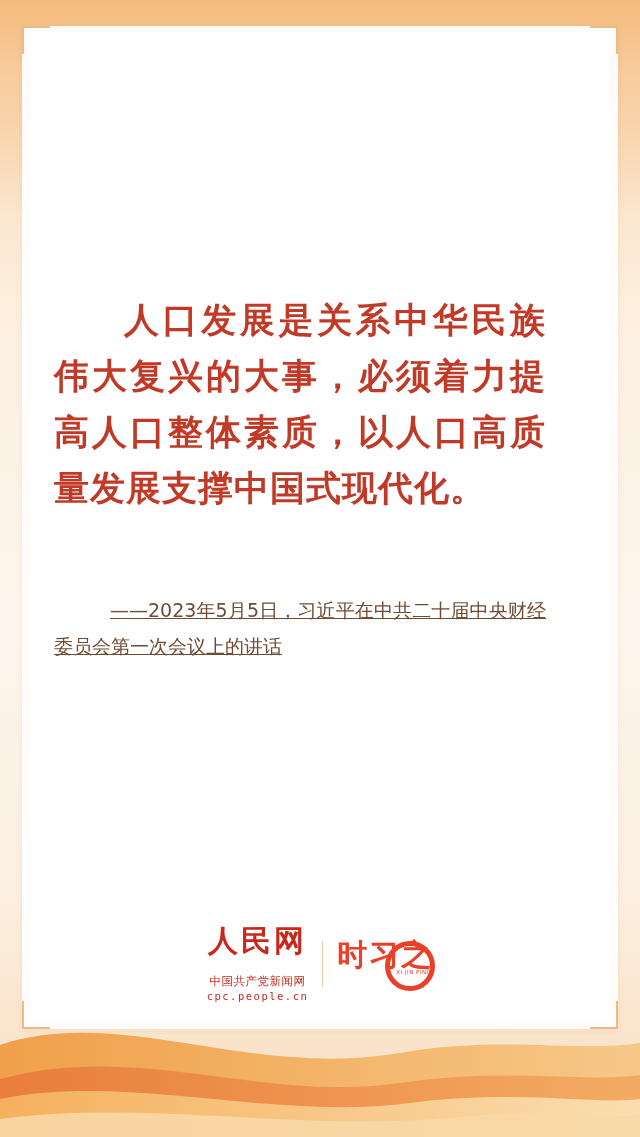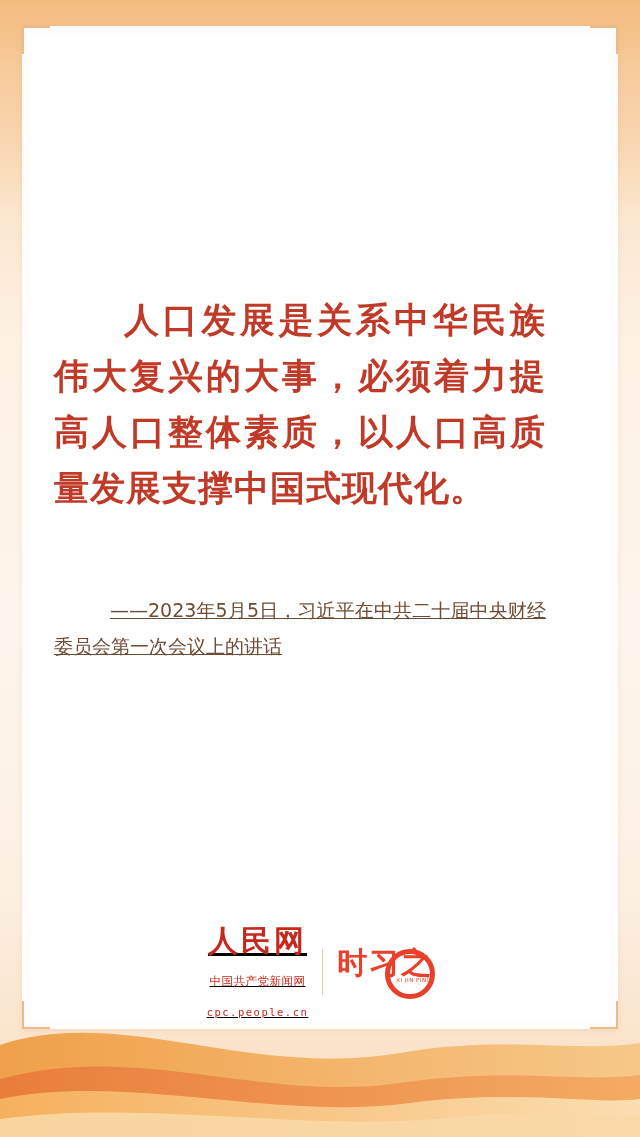--- a/index.html
+++ b/index.html
@@ -103,38 +103,37 @@
     top: 926px;
     width: 640px;
     display: flex;
     align-items: center;
     justify-content: center;
     gap: 14px;
   }
   .logo-people {
     text-align: center;
     line-height: 1;
-    text-decoration: underline;
   }
   .logo-people .cn {
     font-family: "DejaVu Serif", "Liberation Serif", serif;
     font-weight: bold;
     font-size: 30px;
     color: #c8281c;
     letter-spacing: 3px;
   }
   .logo-people .sub {
     margin-top: 20px;
     font-family: "DejaVu Sans", "Liberation Sans", sans-serif;
     font-size: 11.5px;
     color: #c8281c;
     letter-spacing: .5px;
   }
   .logo-people .url {
-    margin-top: 19px;
+    margin-top: 3px;
     font-family: "DejaVu Sans Mono", "Liberation Mono", monospace;
     font-size: 10.5px;
     color: #c8281c;
     letter-spacing: 1.5px;
   }
   .divider-v {
     width: 1px;
     height: 46px;
     background: #e9c9a8;
   }

